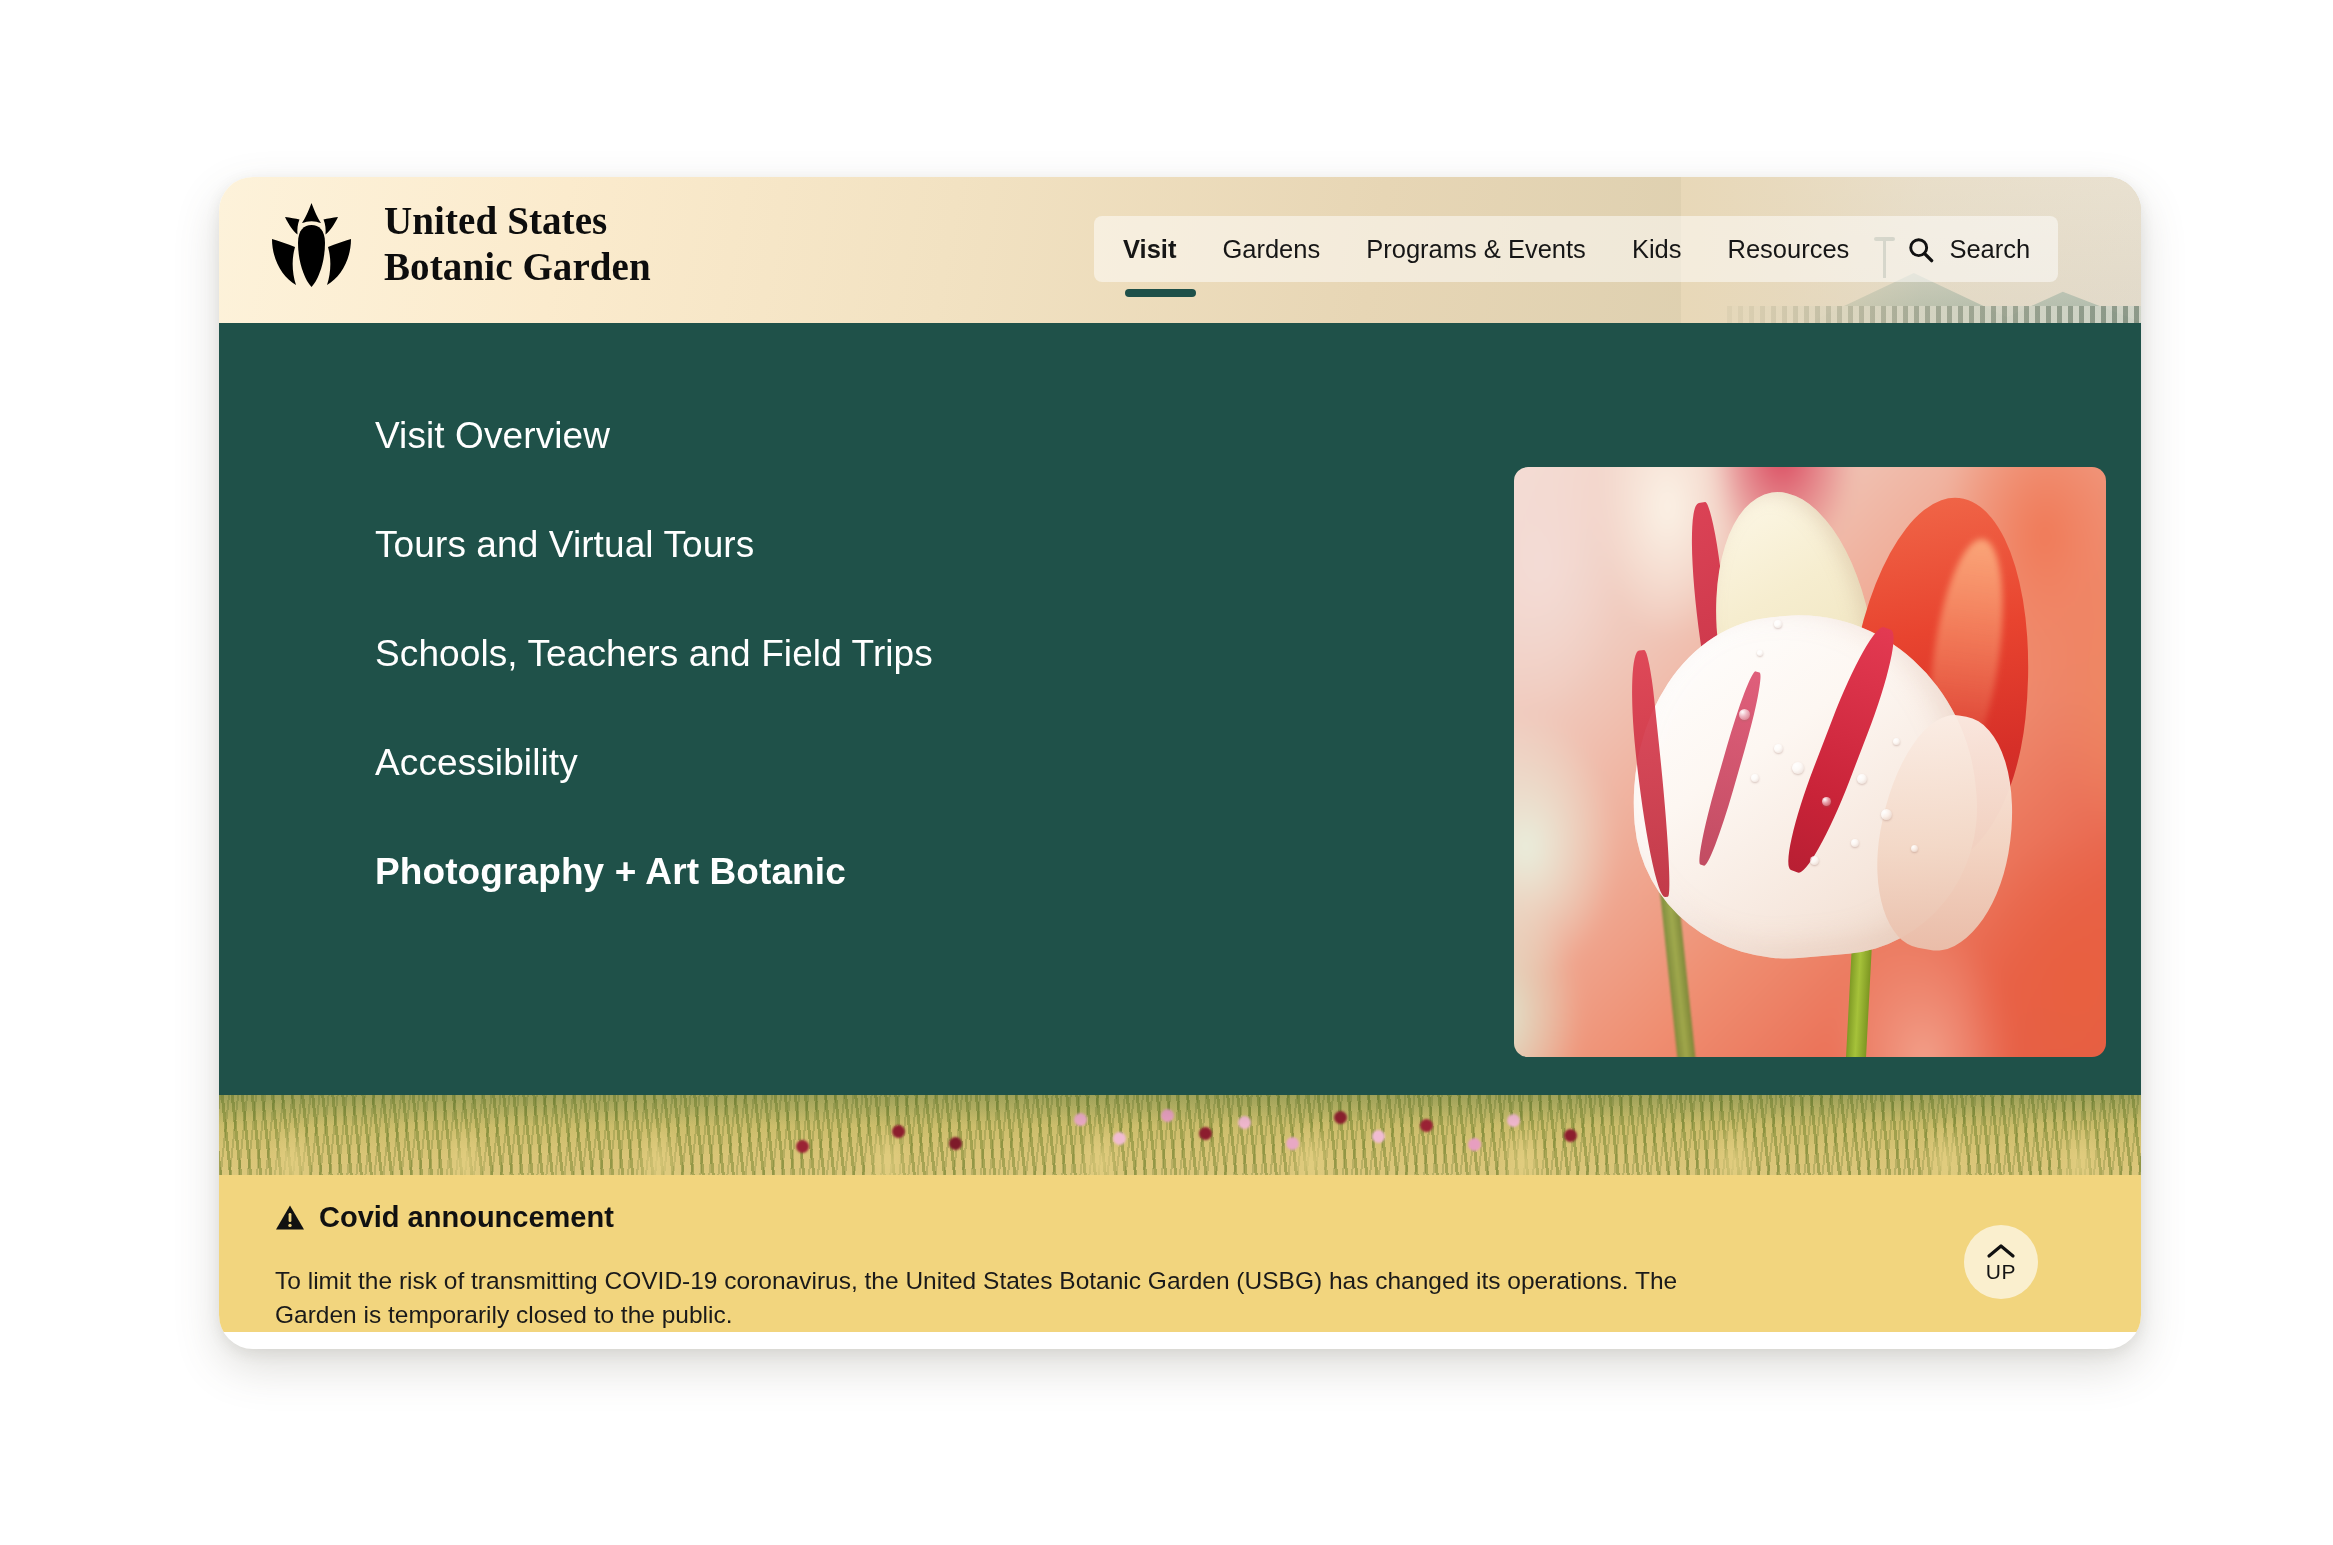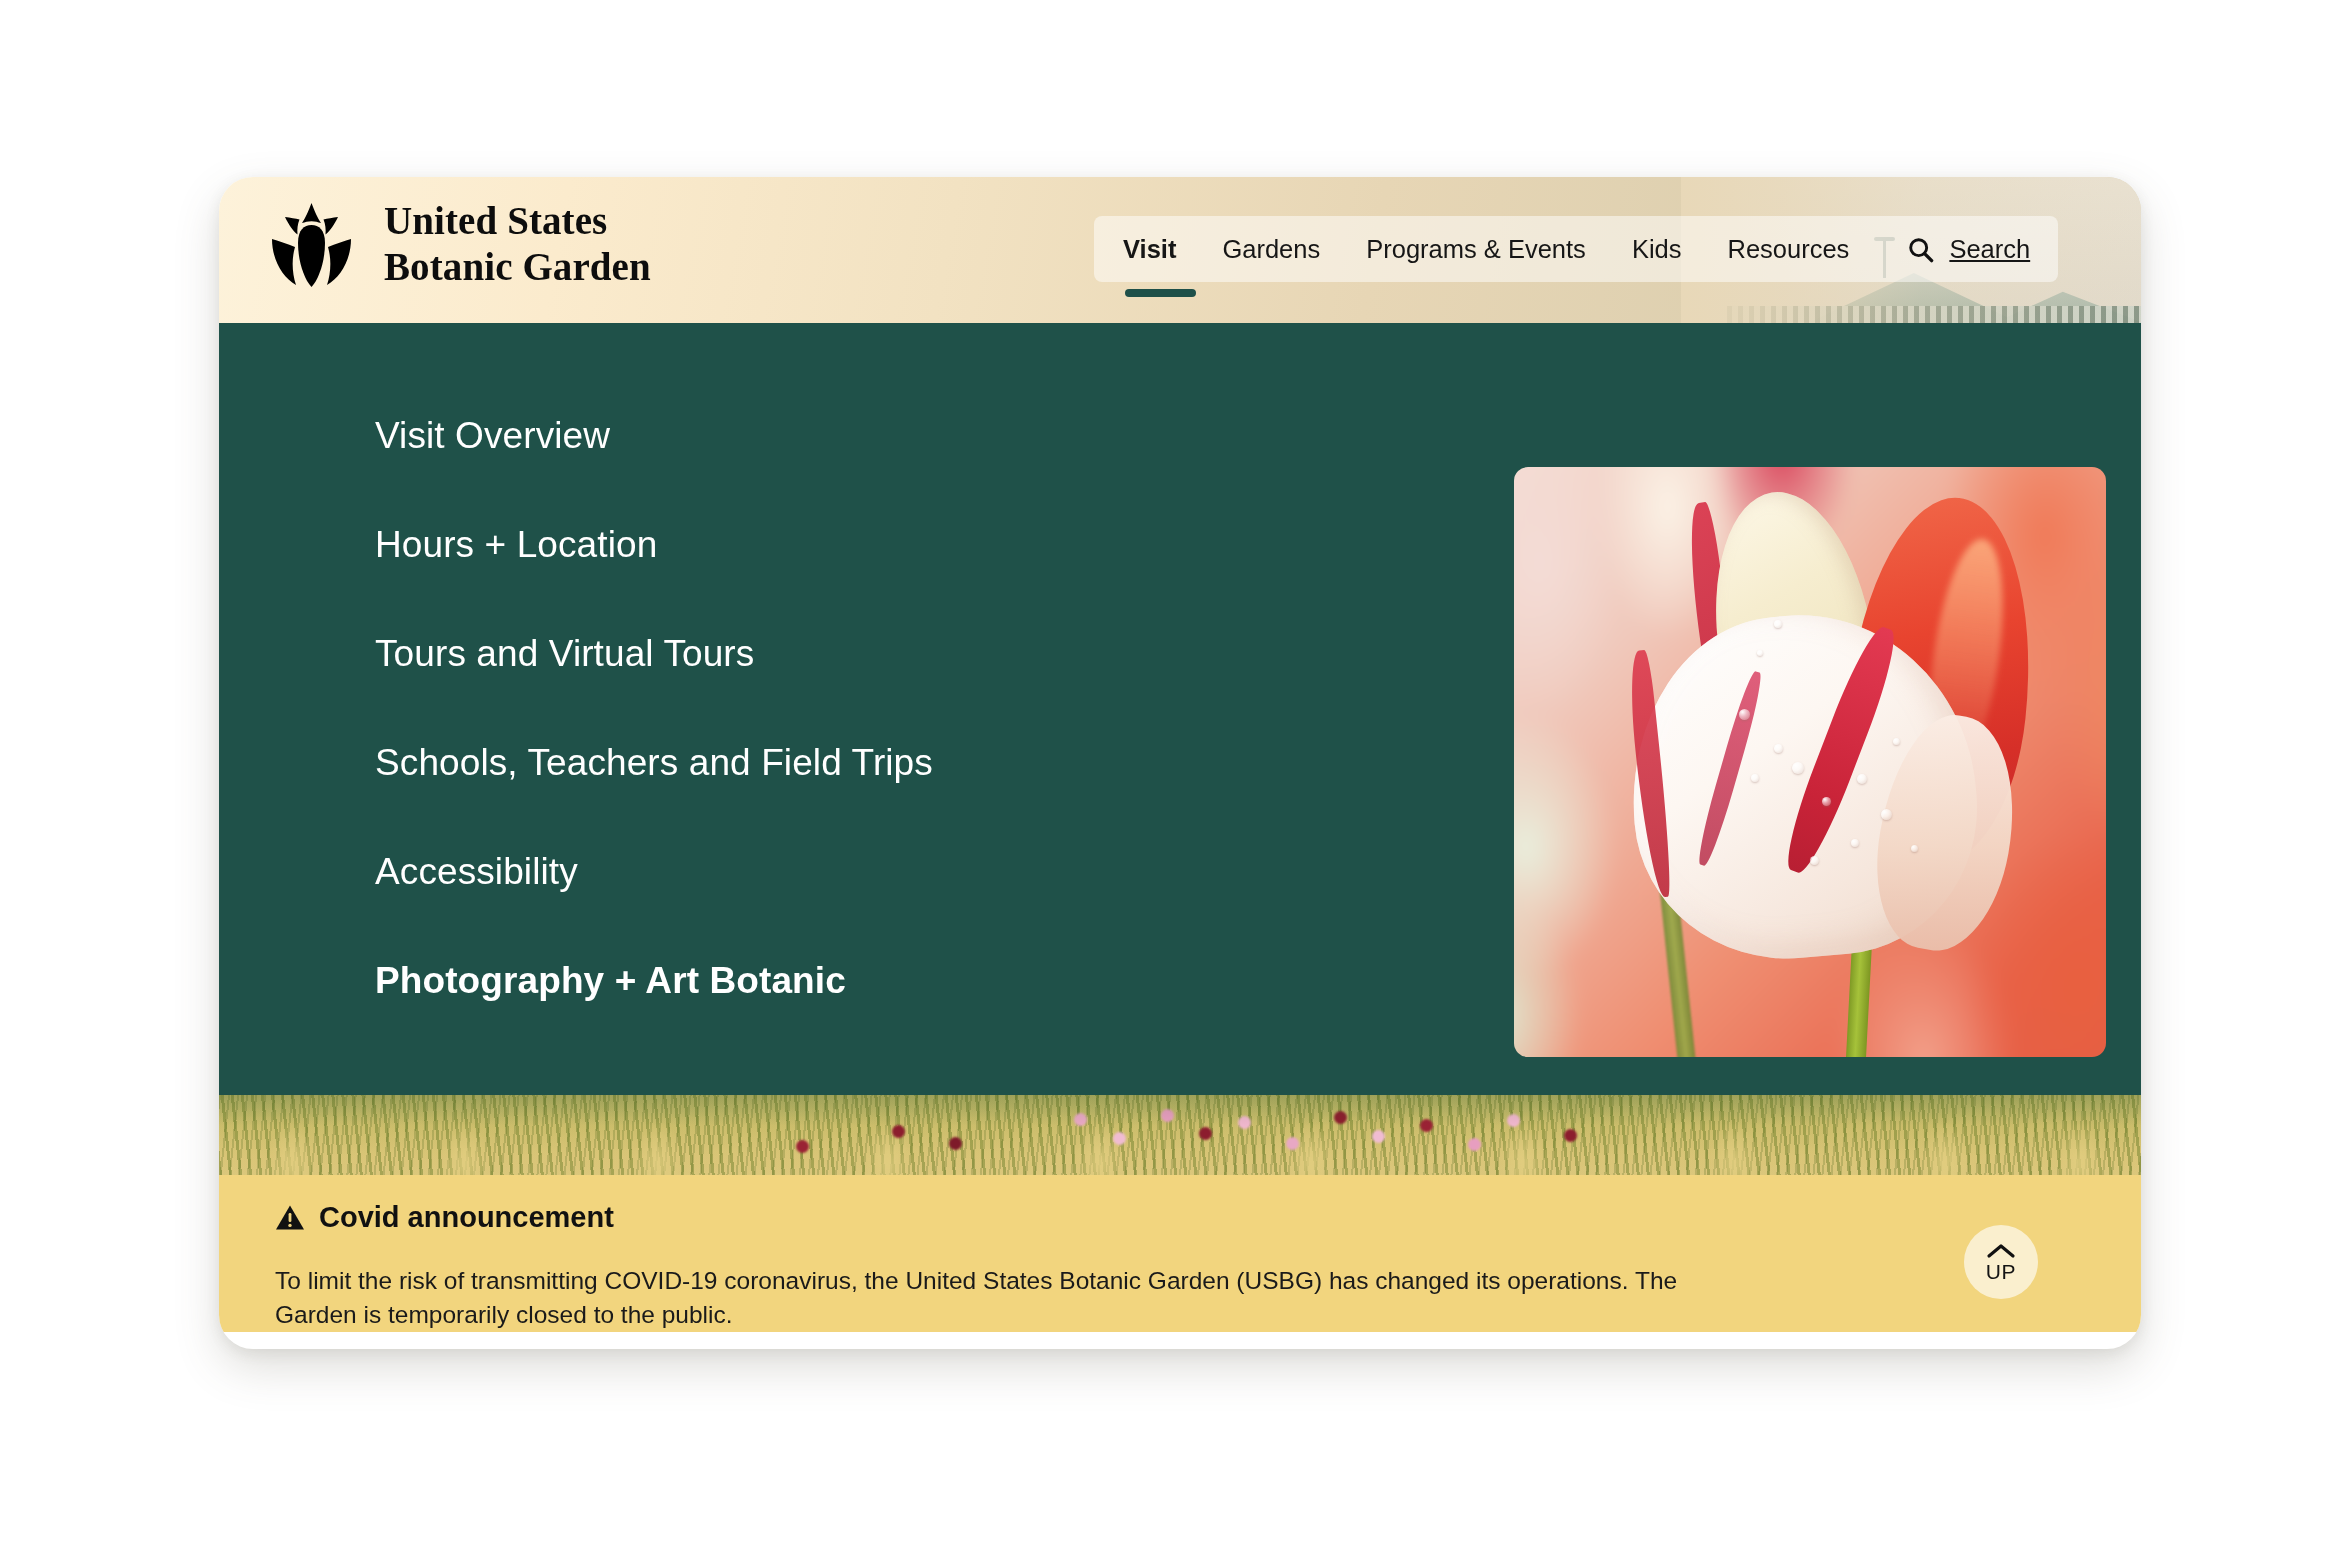--- a/index.html
+++ b/index.html
@@ -172,21 +172,21 @@
     z-index: 5;
   }
   .nav-search {
     display: flex;
     align-items: center;
     gap: 14px;
     padding: 0 22px 0 34px;
     cursor: pointer;
   }
   .nav-search .srch-ico { width: 29px; height: 29px; display: block; }
-  .nav-search span { font-size: 25.5px; color: #161616; text-decoration: underline; }
+  .nav-search span { font-size: 25.5px; color: #161616; }
 
   
   .green-panel {
     position: relative;
     background: #1f5149;
     height: 772px;
     width: 100%;
     overflow: hidden;
   }
   .menu-col {
@@ -479,21 +479,20 @@
           <span>Search</span>
         </div>
       </nav>
       <div class="nav-underline"></div>
     </header>
 
     <section class="green-panel">
 
       <div class="menu-col">
         <a class="menu-link">Visit Overview</a>
-        <a class="menu-link">Hours + Location</a>
         <a class="menu-link">Tours and Virtual Tours</a>
         <a class="menu-link">Schools, Teachers and Field Trips</a>
         <a class="menu-link">Accessibility</a>
         <a class="menu-link is-current">Photography + Art Botanic</a>
       </div>
 
       <div class="feature-img">
         <div class="tulip">
           <div class="bg"></div>
           <div class="petal-back-edge"></div>

